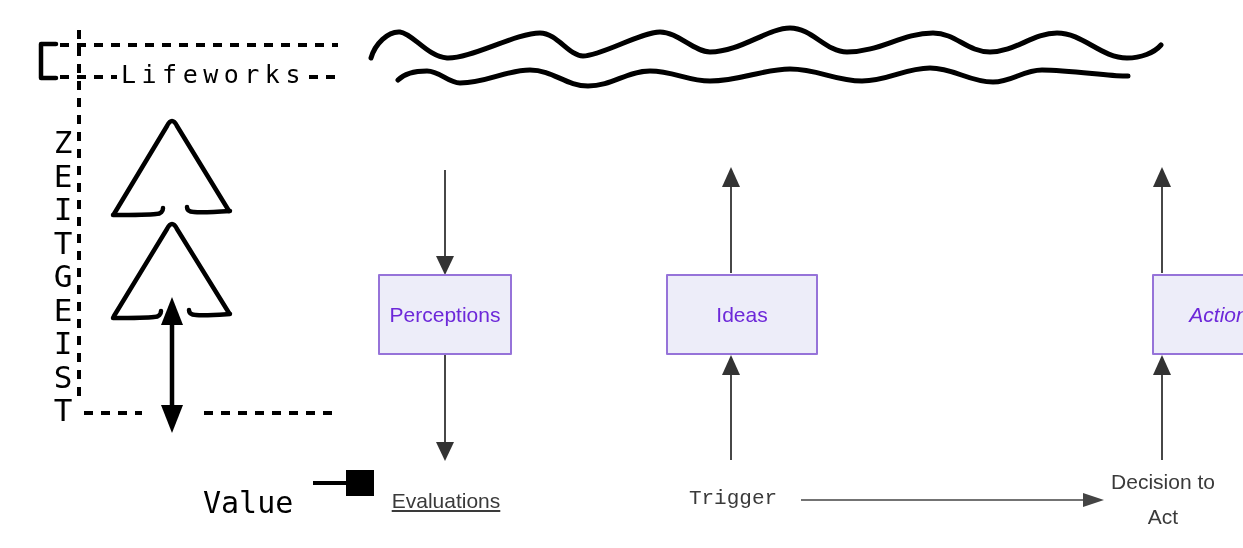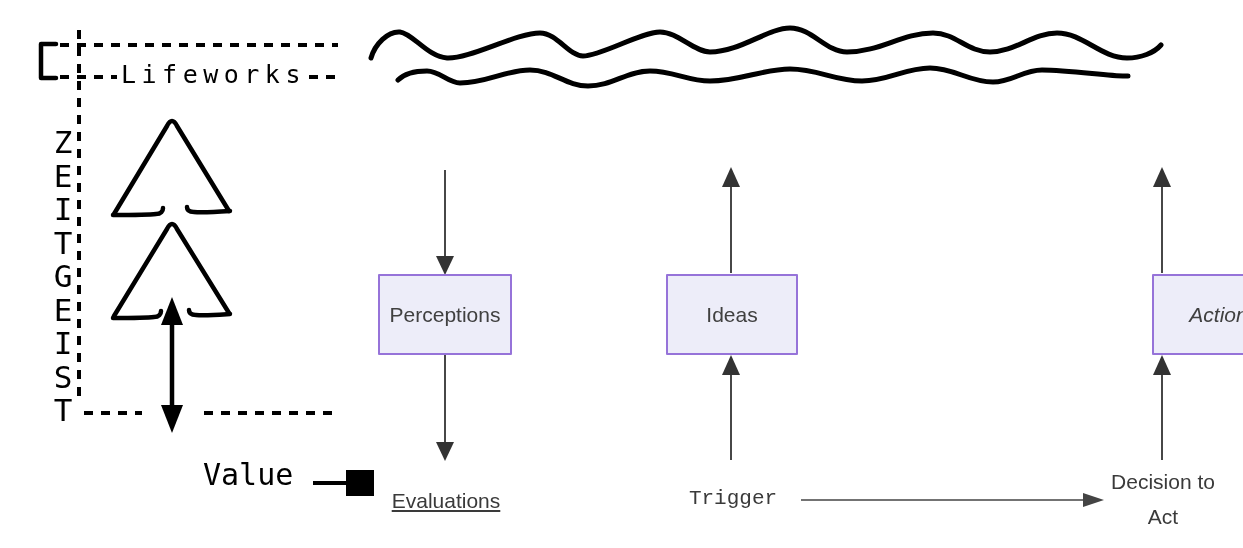--- a/index.html
+++ b/index.html
@@ -26,21 +26,21 @@
   }
   .zeitgeist {
     left: 45px; top: 126px;
     width: 36px;
     font-size: 31px; line-height: 33.5px;
     word-break: break-all;
     white-space: normal;
     text-align: center;
   }
   .value {
-    left: 203px; top: 460px;
+    left: 203px; top: 488px;
     font-size: 30px; line-height: 30px;
   }
 
   .label {
     position: absolute;
     color: #3a3a3a;
     font-size: 21px;
     line-height: 24px;
     white-space: nowrap;
     transform: translateX(-50%);
@@ -59,25 +59,25 @@
     position: absolute;
     top: 274px;
     height: 81px;
     box-sizing: border-box;
     background: #ededf9;
     border: 2px solid #9673d9;
     border-radius: 1px;
     display: flex;
     align-items: center;
     justify-content: center;
-    color: #404040;
+    color: #6d28d9;
     font-size: 21px;
   }
   .flowbox.perceptions { left: 378px; width: 134px; }
-  .flowbox.ideas       { left: 666px; width: 132px; }
+  .flowbox.ideas       { left: 666px; width: 152px; }
   .flowbox.action      { left: 1152px; width: 133px; font-style: italic; }
 
   .ink      { stroke: #000000; fill: none; }
   .dash     { stroke: #000000; stroke-width: 4; stroke-dasharray: 9 8; fill: none; }
   .thick    { stroke-width: 4.5; stroke-linecap: round; stroke-linejoin: round; }
   .wave     { stroke: #000000; stroke-width: 5; fill: none; stroke-linecap: round; }
   .arrowln  { stroke: #333333; stroke-width: 1.8; fill: none; }
   .arrowhd  { fill: #333333; stroke: none; }
   .trigln   { stroke: #444444; stroke-width: 1.6; fill: none; }
   .trighd   { fill: #444444; stroke: none; }

